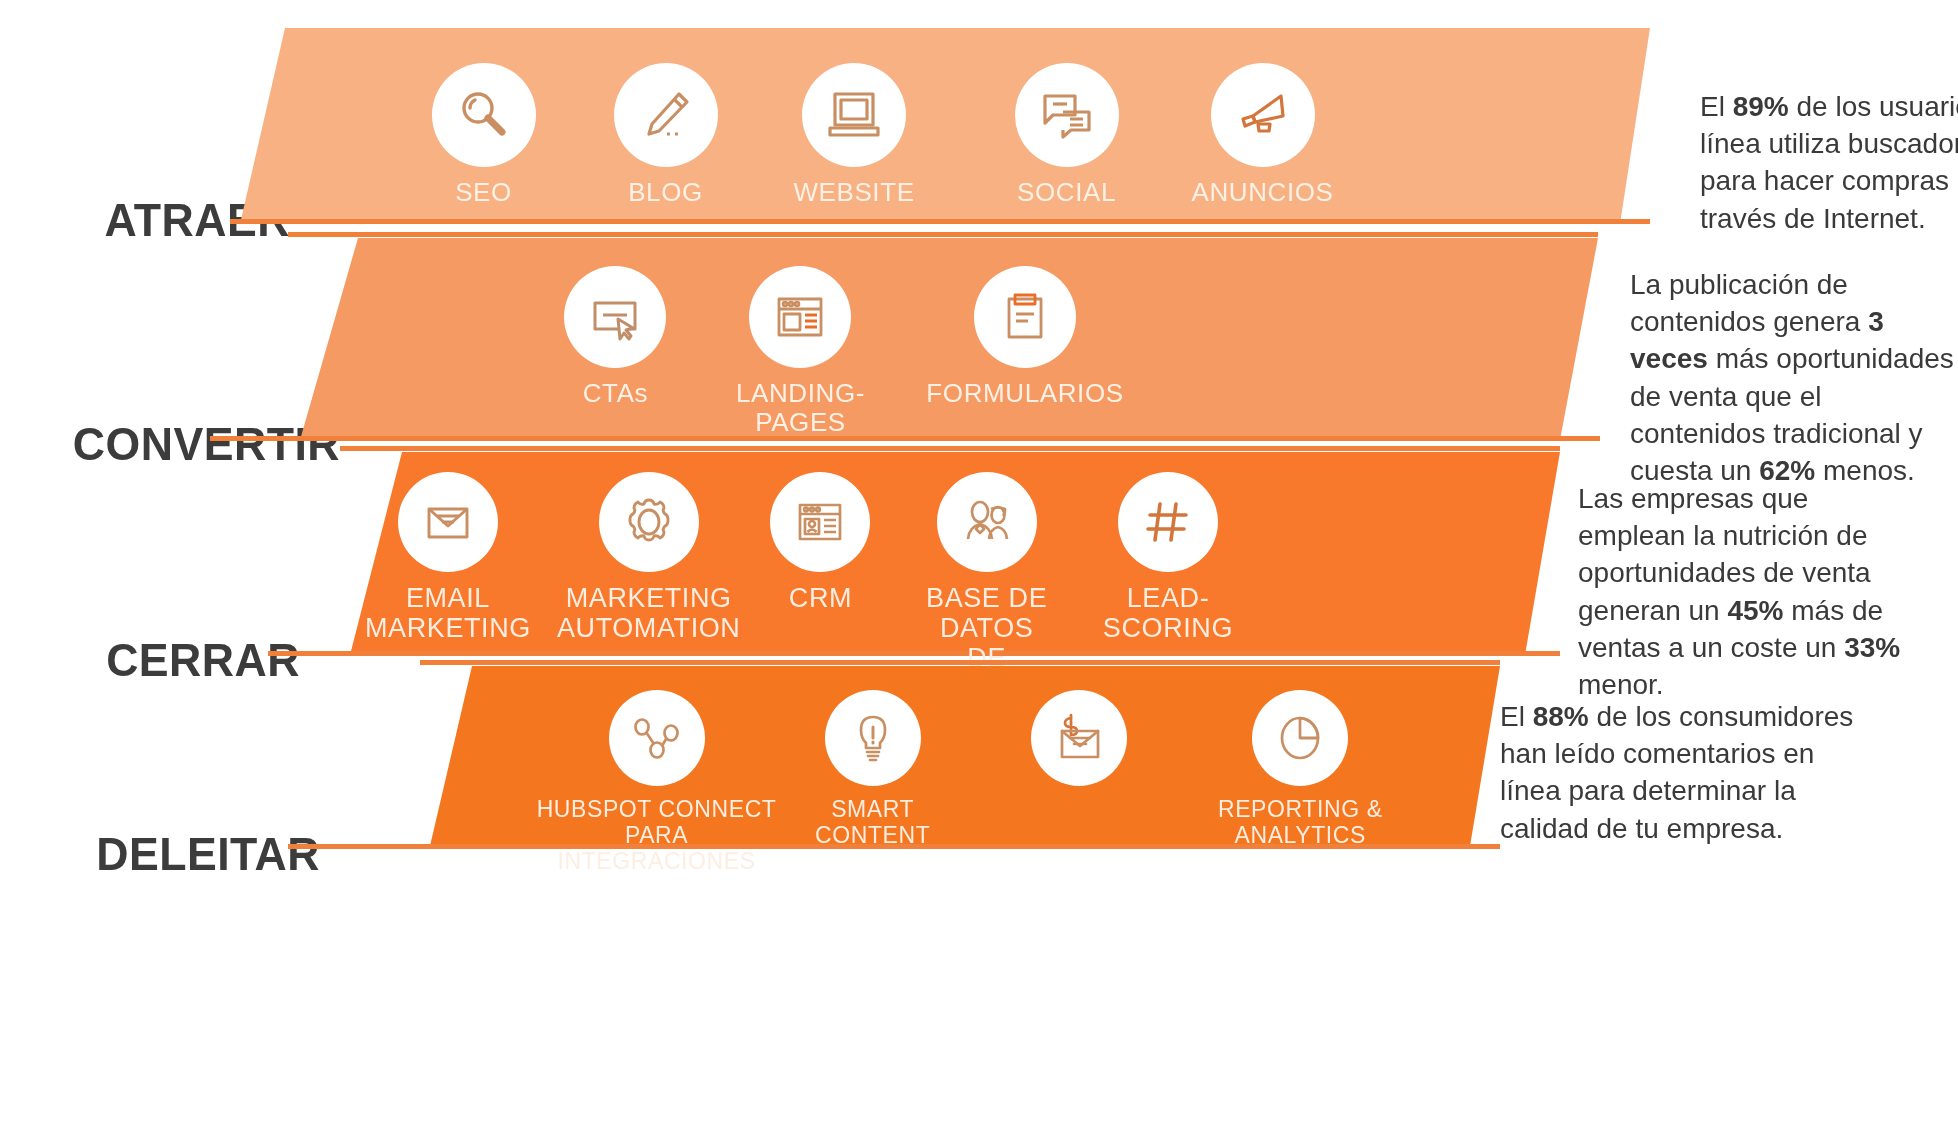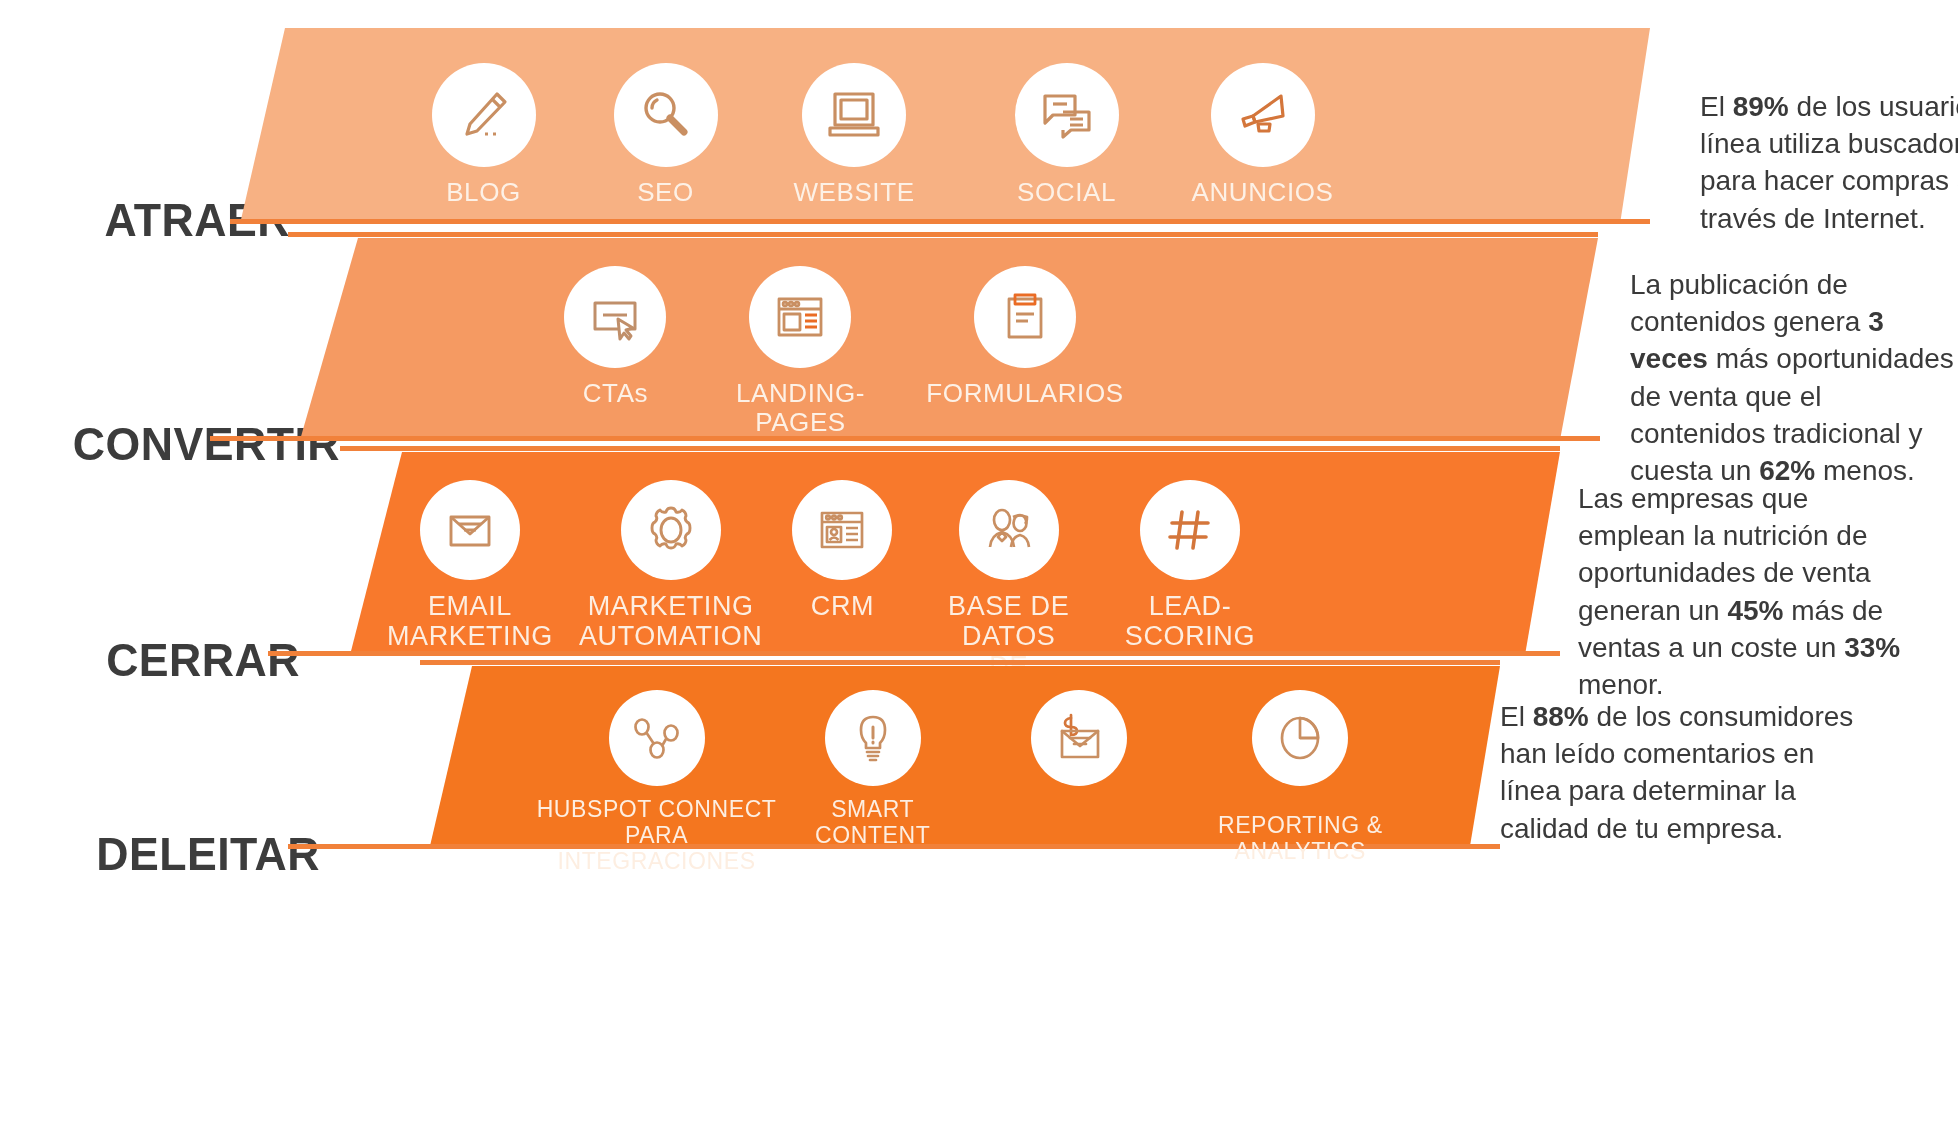--- a/index.html
+++ b/index.html
@@ -131,38 +131,38 @@
         <polygon points="55,0 1420,0 1390,196 10,196" fill="#f7b183"></polygon>
       </svg>
     </div>
 
     <div class="stage-rule" style="left:230px; top:191px; width:1420px;"></div>
 
     <div class="icons" style="left:430px; width:900px; gap:75px; padding-top:35px;">
 
       <div class="icon-item" style="width:120px;">
         <div class="icon-circle" style="width:104px;height:104px;">
+          <svg width="58" height="58" viewBox="0 0 58 58" fill="none" stroke="#c98f62" stroke-width="3.4" stroke-linecap="round">
+            <circle cx="23" cy="22" r="14"></circle>
+            <path d="M20 14a9 9 0 0 0-5 8"></path>
+            <path d="M33 32 L47 46" stroke-width="7"></path>
+          </svg>
+        </div>
+        <div class="icon-label">SEO</div>
+      </div>
+
+      <div class="icon-item" style="width:120px;">
+        <div class="icon-circle" style="width:104px;height:104px;">
           <svg width="58" height="58" viewBox="0 0 58 58" fill="none" stroke="#c98f62" stroke-width="3.2" stroke-linejoin="round">
             <path d="M42 8 L50 16 L22 45 L12 48 L15 38 Z"></path>
             <path d="M37 13 L45 21"></path>
             <path d="M30 48 L44 48" stroke-dasharray="3 5"></path>
           </svg>
         </div>
         <div class="icon-label">BLOG</div>
-      </div>
-
-      <div class="icon-item" style="width:120px;">
-        <div class="icon-circle" style="width:104px;height:104px;">
-          <svg width="58" height="58" viewBox="0 0 58 58" fill="none" stroke="#c98f62" stroke-width="3.4" stroke-linecap="round">
-            <circle cx="23" cy="22" r="14"></circle>
-            <path d="M20 14a9 9 0 0 0-5 8"></path>
-            <path d="M33 32 L47 46" stroke-width="7"></path>
-          </svg>
-        </div>
-        <div class="icon-label">SEO</div>
       </div>
 
       <div class="icon-item" style="width:120px;">
         <div class="icon-circle" style="width:104px;height:104px;">
           <svg width="60" height="58" viewBox="0 0 60 58" fill="none" stroke="#c98f62" stroke-width="3.2" stroke-linejoin="round">
             <rect x="11" y="8" width="38" height="31"></rect>
             <rect x="17" y="14" width="26" height="19"></rect>
             <rect x="6" y="42" width="48" height="7"></rect>
           </svg>
         </div>
@@ -259,21 +259,21 @@
 
     <div class="band" style="left:340px; width:1220px;">
       <svg width="1220" height="203" viewBox="0 0 1220 203">
         <polygon points="62,0 1220,0 1185,203 10,203" fill="#f8792c"></polygon>
       </svg>
     </div>
 
     <div class="stage-rule" style="left:340px; top:-6px; width:1220px;"></div>
     <div class="stage-rule" style="left:268px; top:199px; width:1292px;"></div>
 
-    <div class="icons" style="left:408px; width:830px; gap:30px; padding-top:28px;">
+    <div class="icons" style="left:386px; width:830px; gap:30px; padding-top:20px;">
 
       <div class="icon-item" style="width:158px;">
         <div class="icon-circle" style="width:100px;height:100px;">
           <svg width="56" height="54" viewBox="0 0 56 54" fill="none" stroke="#c98f62" stroke-width="2.9" stroke-linejoin="round">
             <rect x="9" y="14" width="38" height="28"></rect>
             <path d="M9 14 L28 31 L47 14"></path>
             <path d="M17 21 h22 M22 27 h12"></path>
           </svg>
         </div>
         <div class="icon-label">EMAIL
@@ -383,21 +383,21 @@
           <svg width="54" height="52" viewBox="0 0 54 52" fill="none" stroke="#c98f62" stroke-width="2.7" stroke-linejoin="round" stroke-linecap="round">
             <path d="M19 6 q-6 1 -6 5 q0 4 6 4 q6 0 6 4 q0 4 -6 4" stroke="#d4763b"></path>
             <path d="M19 3 v19" stroke="#d4763b"></path>
             <rect x="10" y="19" width="36" height="26"></rect>
             <path d="M10 19 L28 34 L46 19"></path>
             <path d="M18 26 h20 M22 32 h12"></path>
           </svg>
         </div>
       </div>
 
-      <div class="icon-item" style="width:190px;gap:16px;">
+      <div class="icon-item" style="width:190px;">
         <div class="icon-circle" style="width:96px;height:96px;">
           <svg width="54" height="52" viewBox="0 0 54 52" fill="none" stroke="#c98f62" stroke-width="2.7" stroke-linejoin="round">
             <ellipse cx="27" cy="26" rx="18" ry="20"></ellipse>
             <path d="M27 26 V6 A20 20 0 0 1 45 26 Z" stroke="#c98f62"></path>
             <path d="M27 26 H45"></path>
           </svg>
         </div>
         <div class="icon-label">REPORTING &amp;
 ANALYTICS</div>
       </div>

